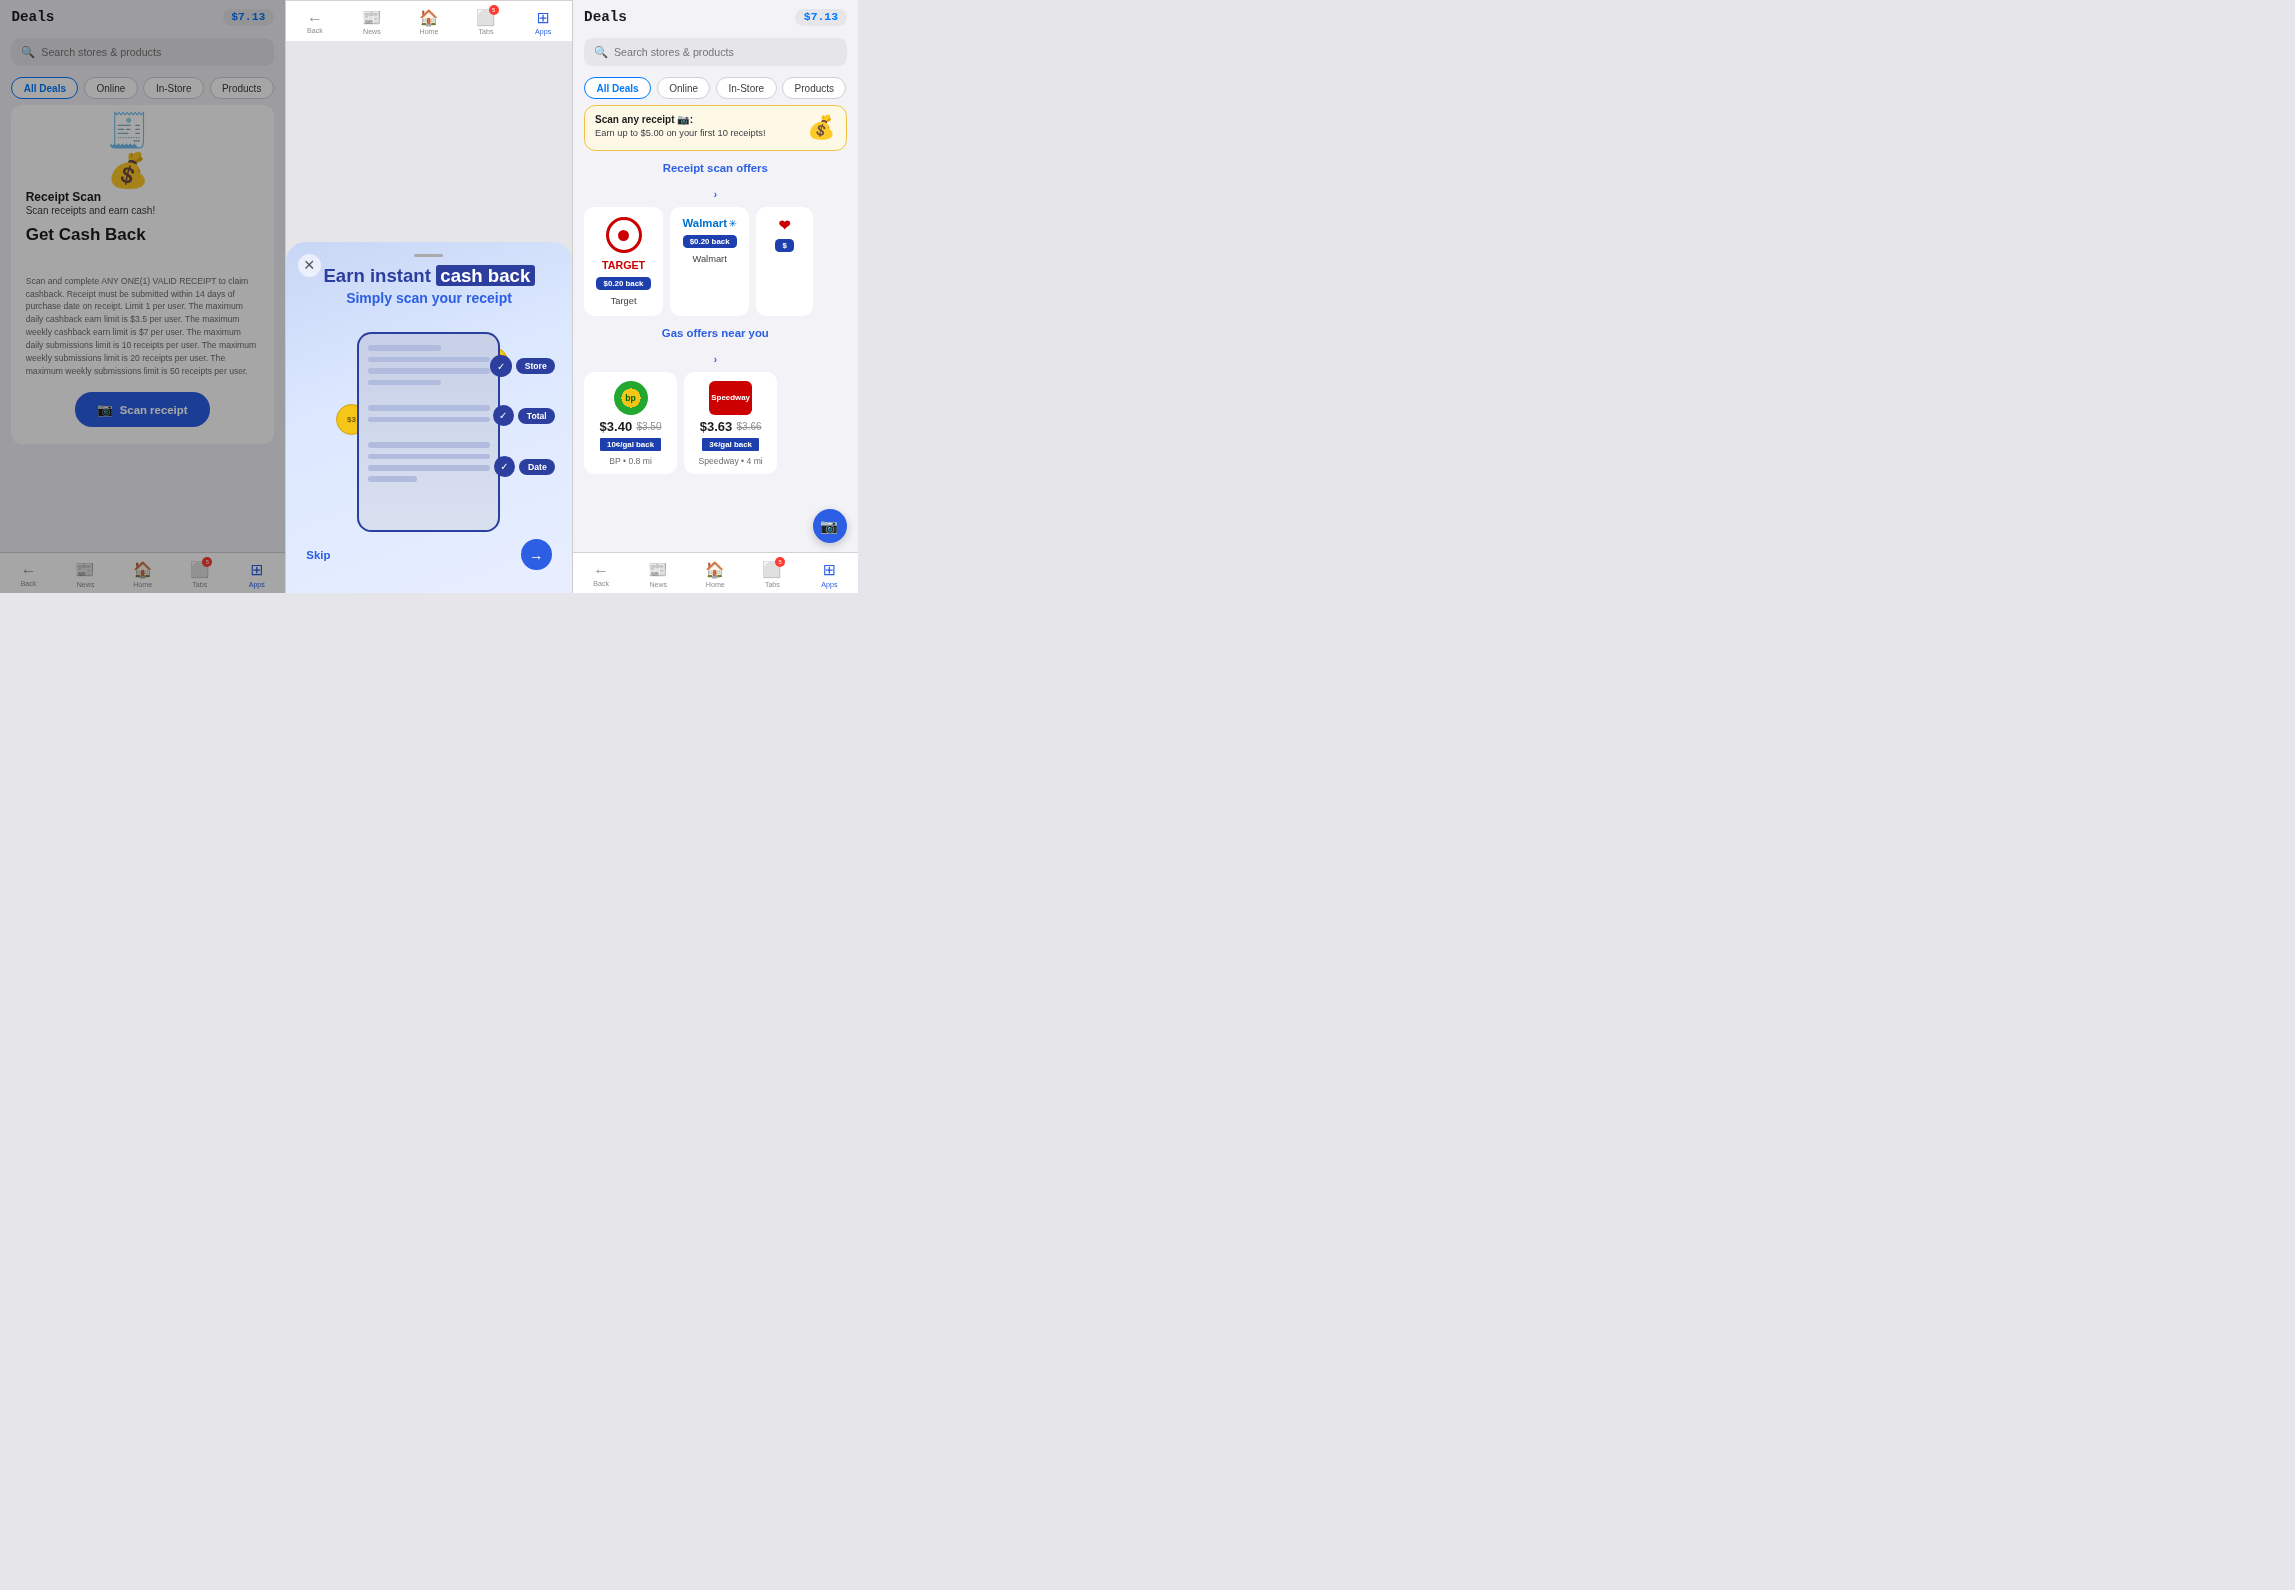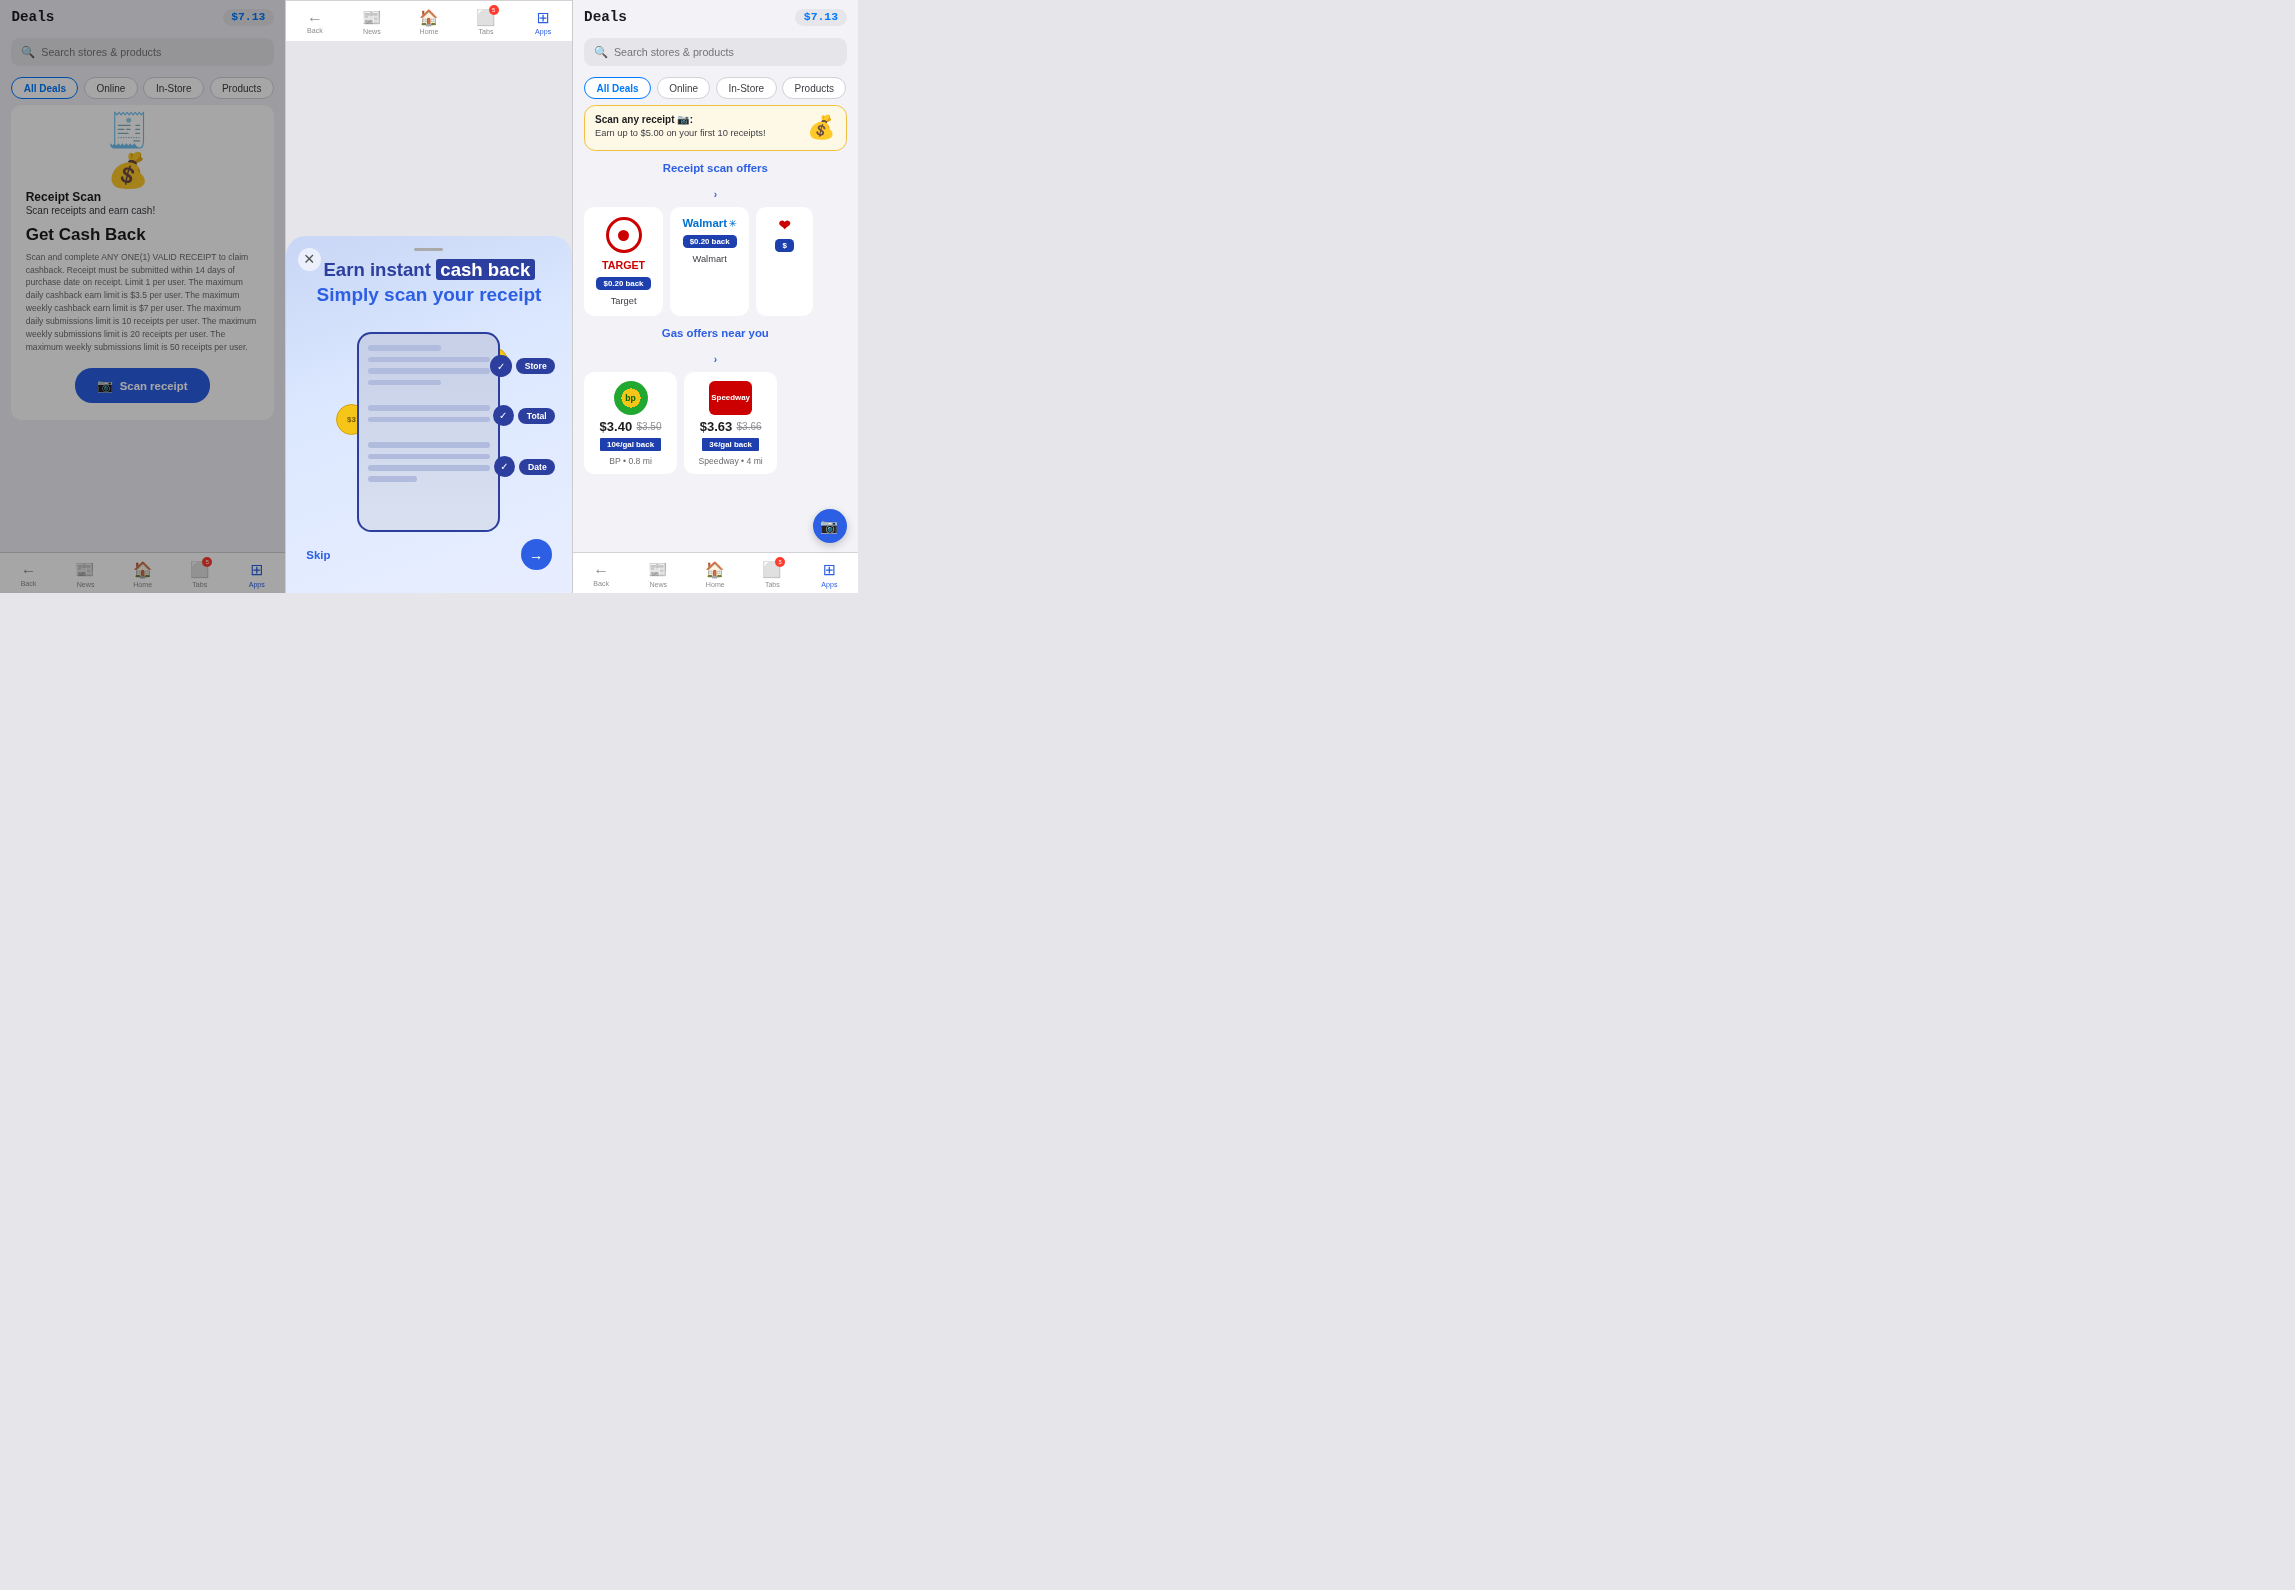--- a/index.html
+++ b/index.html
@@ -133,20 +133,21 @@
       font-size: 17px;
       font-weight: 800;
       color: #1c1c1e;
       margin-bottom: 5.7px;
     }
     .cashback-desc {
       font-size: 8.6px;
       color: #6c6c70;
       line-height: 1.5;
       margin-bottom: 14.3px;
+      margin-top: 24px;
     }
     .scan-btn {
       background: #2c5fe4;
       color: white;
       border: none;
       border-radius: 17px;
       padding: 10px 23px;
       font-size: 11.4px;
       font-weight: 600;
       cursor: pointer;
@@ -237,21 +238,21 @@
       margin-bottom: 2.9px;
       line-height: 1.2;
     }
     .modal-hero-title .highlight {
       background: #2c3e9e;
       color: white;
       padding: 0 4.3px;
       border-radius: 2.9px;
     }
     .modal-hero-sub {
-      font-size: 19px;
+      font-size: 14px;
       font-weight: 700;
       color: #2c5fe4;
       text-align: center;
       margin-bottom: 11.4px;
     }
     
     .phone-illus {
       width: 143px;
       height: 200px;
       background: linear-gradient(180deg, #c8d0e8 0%, #d8e0f0 100%);

